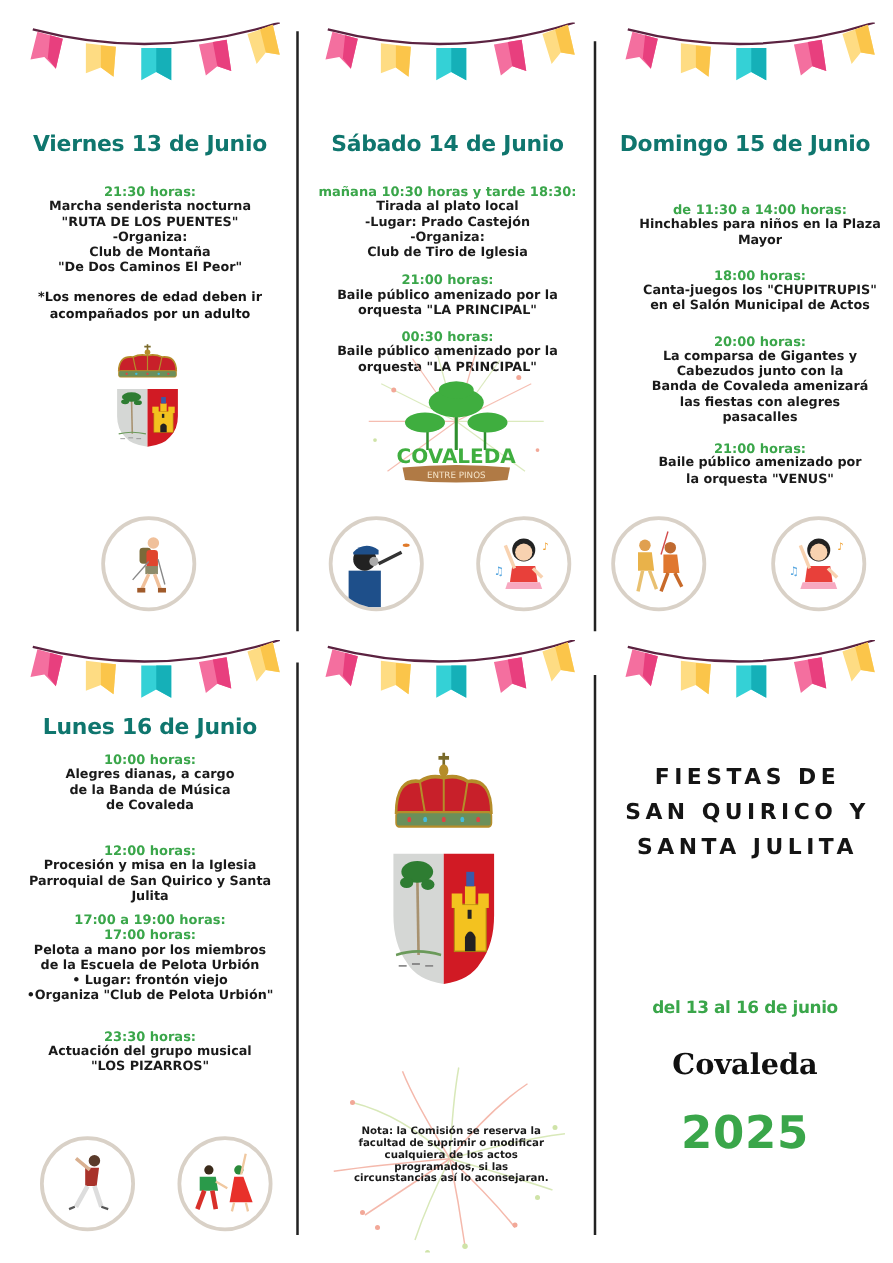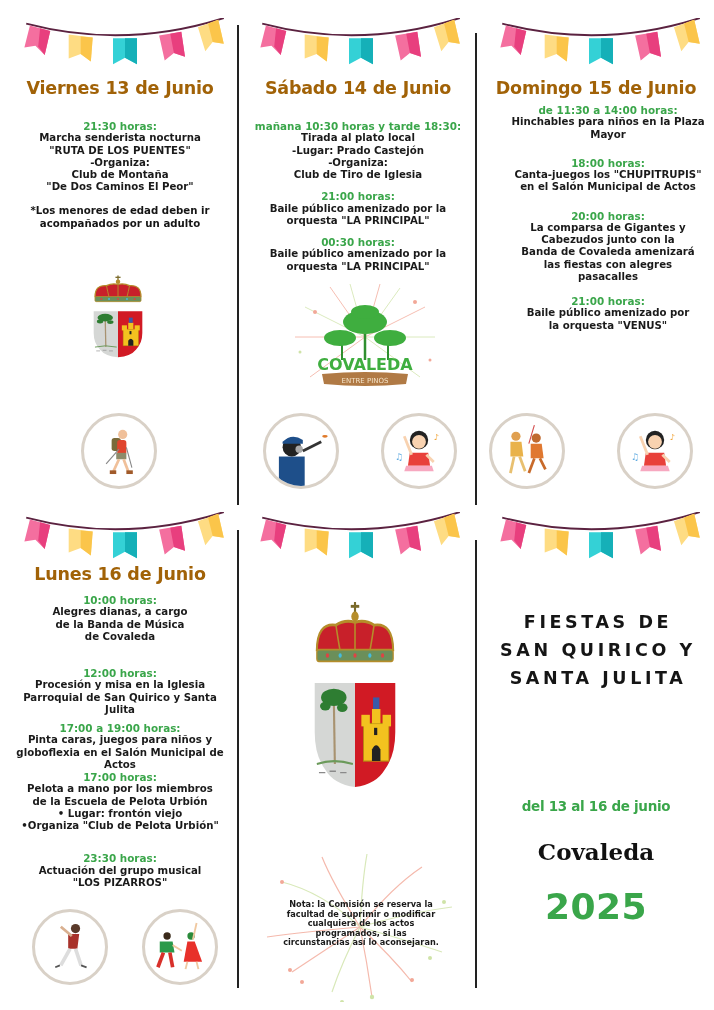--- a/index.html
+++ b/index.html
@@ -4,21 +4,21 @@
 <style>
   * { box-sizing: border-box; margin: 0; padding: 0; }
   html, body { width: 714px; height: 1010px; background: #ffffff; overflow: hidden; }
   body { position: relative; font-family: "DejaVu Sans", sans-serif; color: #151515; }
 
   .vline { position: absolute; width: 2px; background: #222; }
 
   .bunting { position: absolute; width: 222px; height: 48px; }
 
   .panel { position: absolute; text-align: center; }
-  .day-title { font-family: "DejaVu Sans", sans-serif; font-weight: bold; font-size: 17.5px; letter-spacing: -0.2px; color: #a16207; white-space: nowrap; }
+  .day-title { font-family: "DejaVu Sans", sans-serif; font-weight: bold; font-size: 17.5px; letter-spacing: -0.2px; color: #0f766e; white-space: nowrap; margin-top: 28px; }
   .events { margin-top: 0; }
   .ev { margin-bottom: 9px; }
   .time { color: #3aa64a; font-size: 10.4px; line-height: 12.4px; font-weight: bold; }
   .desc { font-size: 10.2px; line-height: 12.2px; font-weight: bold; color: #1a1a1a; white-space: pre-line; }
   .note-extra { font-size: 10.2px; line-height: 12.2px; font-weight: bold; white-space: pre-line; margin-top: 4px; }
 
   .icon-circle { position: absolute; width: 76px; height: 76px; border-radius: 50%; border: 3.5px solid #d9d1c7; background: #fff; overflow: hidden; }
   .icon-circle svg { width: 100%; height: 100%; display: block; }
 
   .poster-title { position: absolute; left: 488px; top: 608px; width: 220px; text-align: center; font-family: "DejaVu Sans", sans-serif; font-weight: bold; font-size: 17.5px; letter-spacing: 3.6px; line-height: 28px; color: #151515; white-space: pre-line; }
@@ -218,21 +218,21 @@
     <path d="M24 54 L52 54 L54 60 L22 60 Z" fill="#f7a8c0"></path>
     <line x1="30" y1="42" x2="22" y2="22" stroke="#f8d2b0" stroke-width="3"></line>
     <line x1="46" y1="42" x2="54" y2="50" stroke="#f8d2b0" stroke-width="3"></line>
     <text x="12" y="48" font-size="10" fill="#5aa8e0">♫</text>
     <text x="54" y="26" font-size="9" fill="#f0a030">♪</text>
   </svg>
 </div>
 
 <div class="panel" style="left:478px; top:78px; width:236px;">
   <div class="day-title">Domingo 15 de Junio</div>
-  <div class="events" style="margin-top:6px;padding-left:24px;">
+  <div class="events" style="margin-top:36px;padding-left:24px;">
     <div class="ev" style="margin-bottom:16px;">
       <div class="time">de 11:30 a 14:00 horas:</div>
       <div class="desc">Hinchables para niños en la Plaza
 Mayor</div>
     </div>
     <div class="ev" style="margin-bottom:16px;">
       <div class="time">18:00 horas:</div>
       <div class="desc">Canta-juegos los "CHUPITRUPIS"
 en el Salón Municipal de Actos</div>
     </div>
@@ -270,40 +270,37 @@
     <circle cx="38" cy="28" r="7.5" fill="#f8d2b0"></circle>
     <path d="M28 40 L48 40 L50 54 L26 54 Z" fill="#e8403a"></path>
     <path d="M24 54 L52 54 L54 60 L22 60 Z" fill="#f7a8c0"></path>
     <line x1="30" y1="42" x2="22" y2="22" stroke="#f8d2b0" stroke-width="3"></line>
     <line x1="46" y1="42" x2="54" y2="50" stroke="#f8d2b0" stroke-width="3"></line>
     <text x="12" y="48" font-size="10" fill="#5aa8e0">♫</text>
     <text x="54" y="26" font-size="9" fill="#f0a030">♪</text>
   </svg>
 </div>
 
-<div class="panel" style="left:4px; top:564px; width:232px;">
+<div class="panel" style="left:4px; top:544px; width:232px;">
   <div class="day-title">Lunes 16 de Junio</div>
   <div class="events" style="margin-top:10px;">
     <div class="ev" style="margin-bottom:24px;">
       <div class="time">10:00 horas:</div>
       <div class="desc">Alegres dianas, a cargo
 de la Banda de Música
 de Covaleda</div>
     </div>
     <div class="ev" style="margin-bottom:6px;">
       <div class="time">12:00 horas:</div>
       <div class="desc">Procesión y misa en la Iglesia
 Parroquial de San Quirico y Santa
 Julita</div>
     </div>
     <div class="ev" style="margin-bottom:0;">
       <div class="time">17:00 a 19:00 horas:</div>
-      <div class="desc">Pinta caras, juegos para niños y
-globoflexia en el Salón Municipal de
-Actos</div>
     </div>
     <div class="ev" style="margin-bottom:20px;">
       <div class="time">17:00 horas:</div>
       <div class="desc">Pelota a mano por los miembros
 de la Escuela de Pelota Urbión
 • Lugar: frontón viejo
 •Organiza "Club de Pelota Urbión"</div>
     </div>
     <div class="ev">
       <div class="time">23:30 horas:</div>

